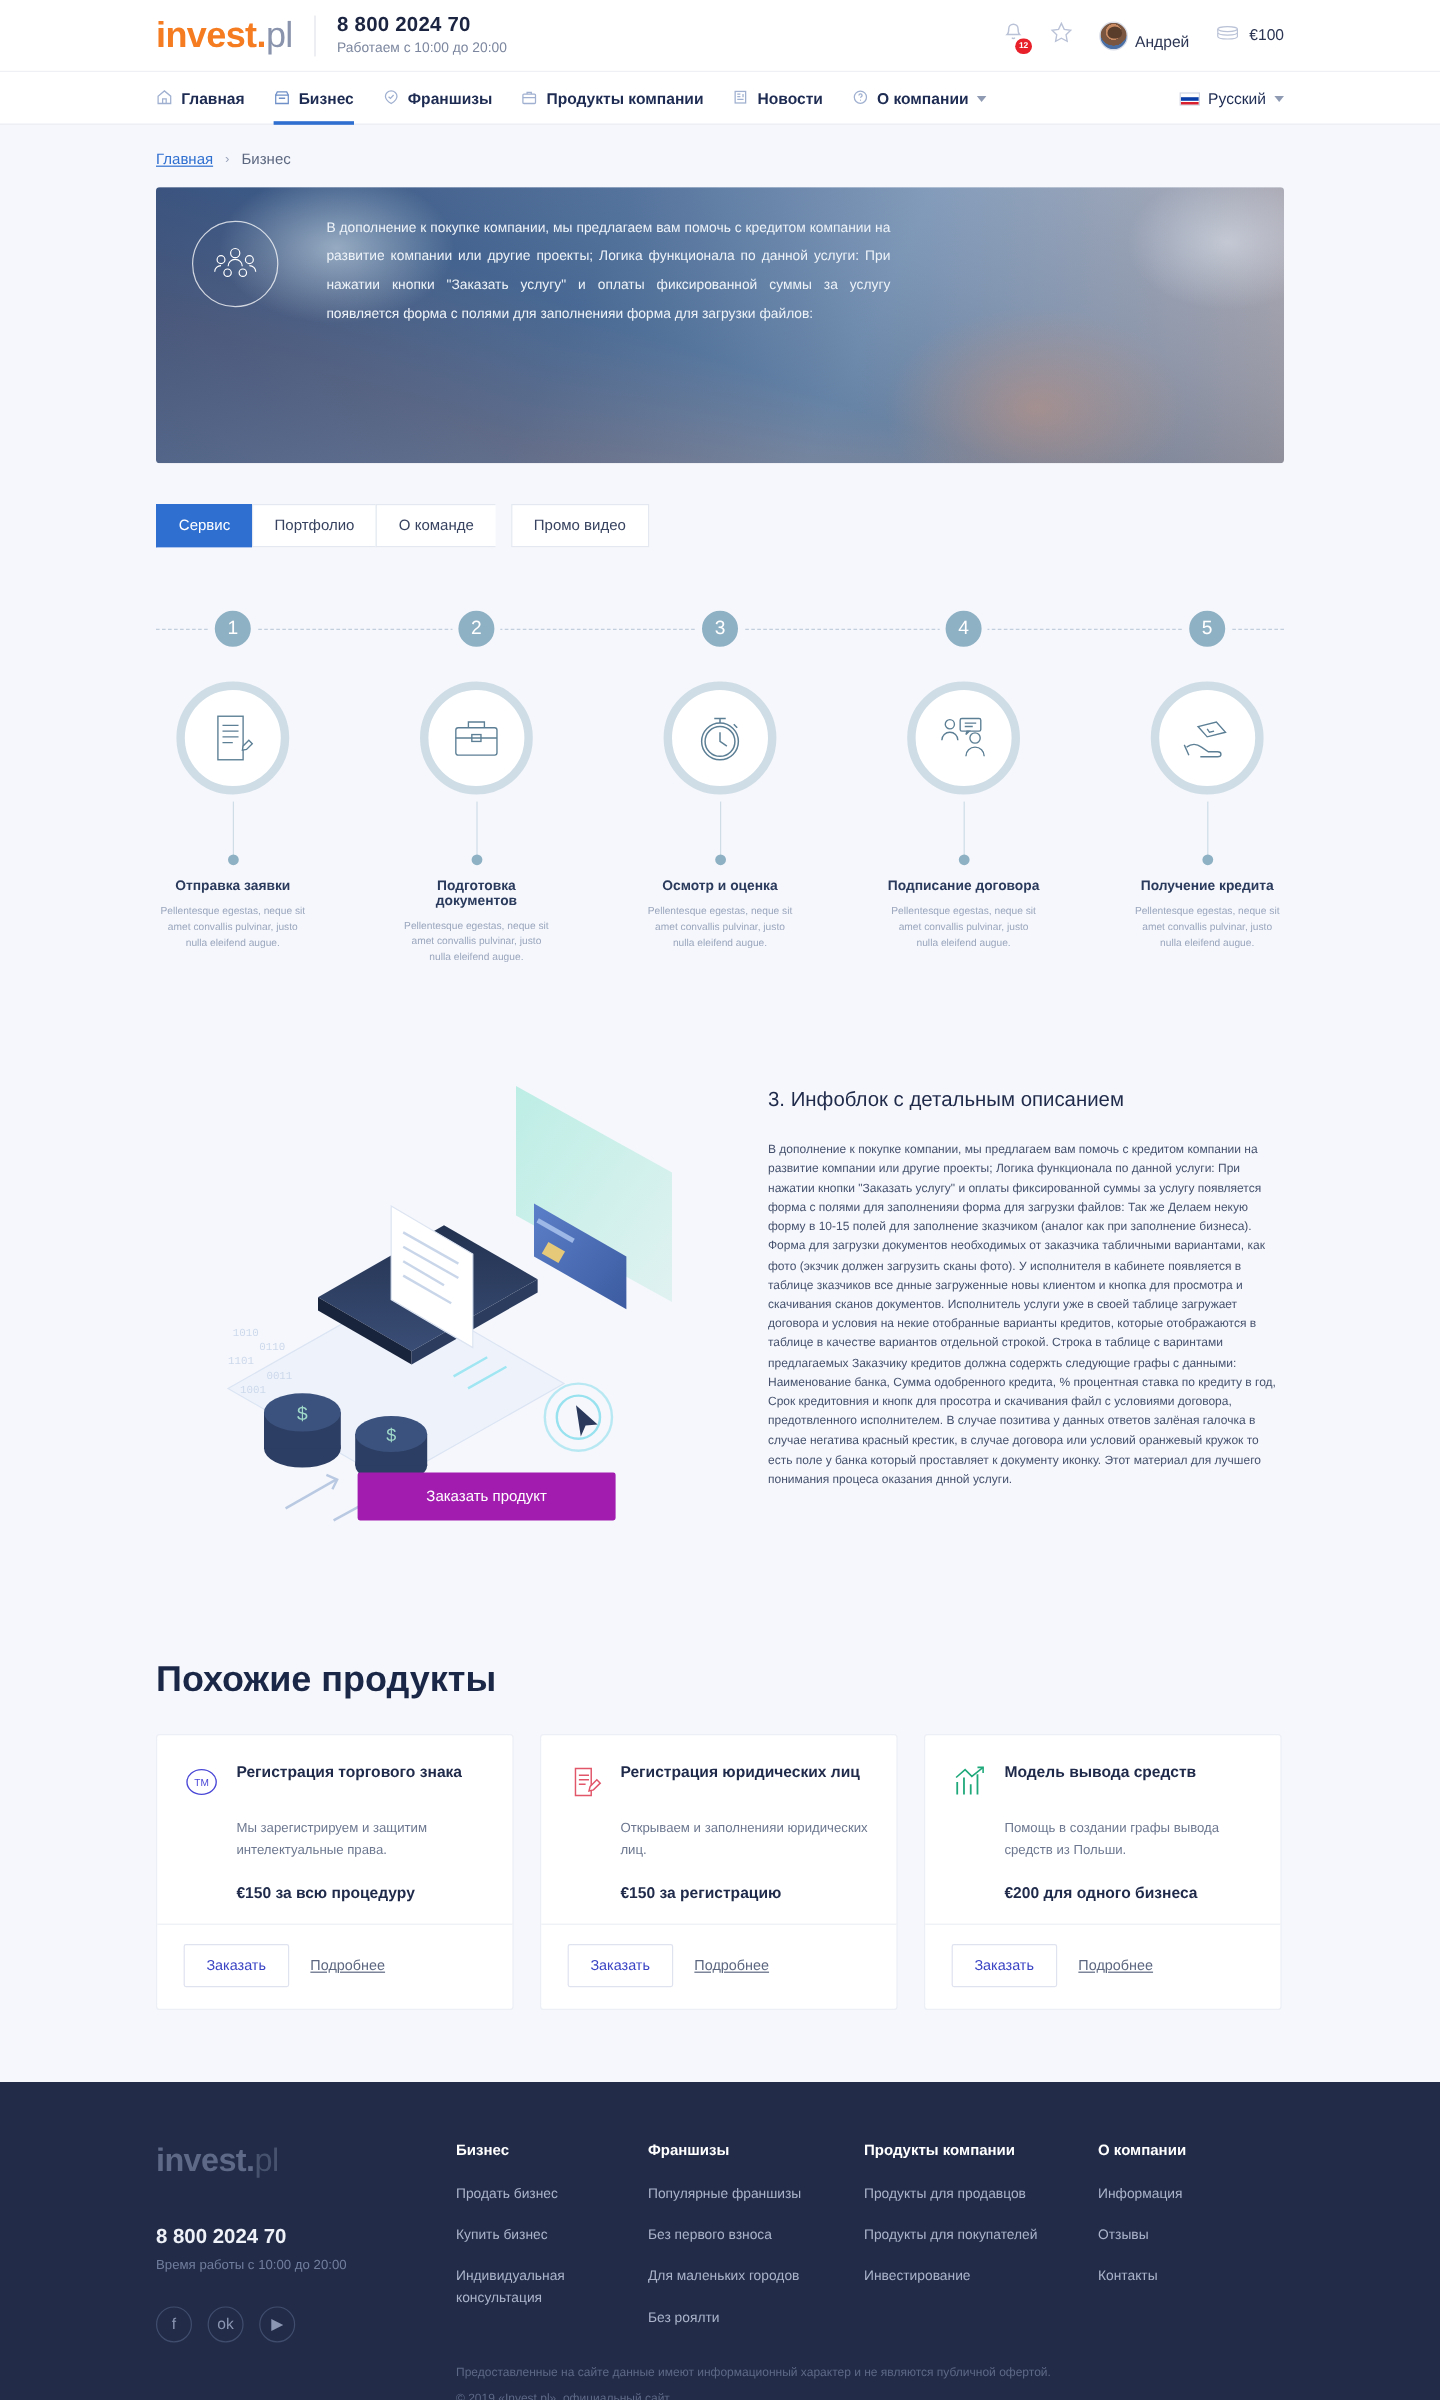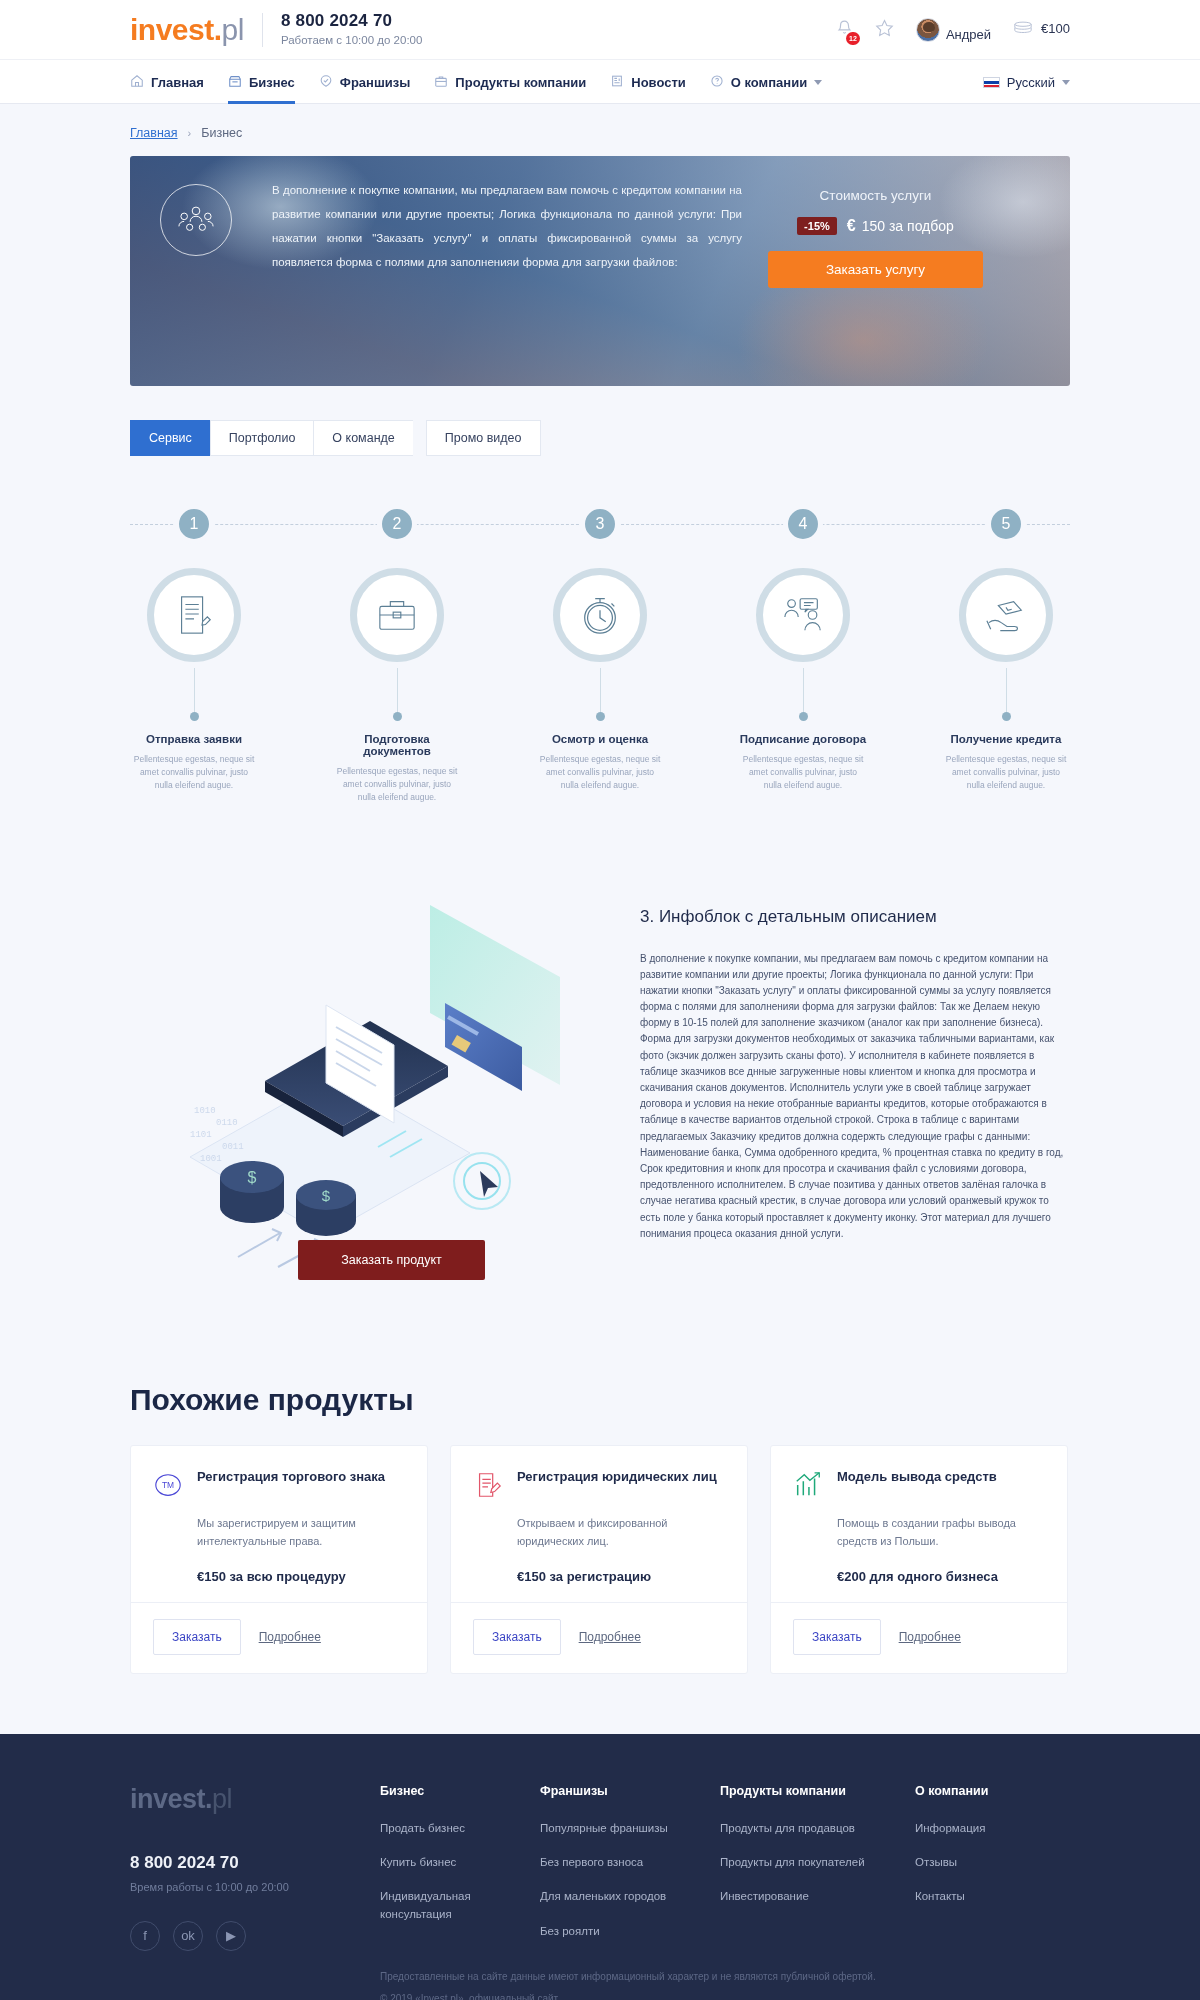--- a/index.html
+++ b/index.html
@@ -146,23 +146,23 @@
   .step-title { font-size: 11.5px; font-weight: bold; color: #2a3a5c; margin-top: 12px; text-align: center; }
   .step-desc { font-size: 8.5px; line-height: 1.55; color: #9aa6bd; margin-top: 8px; text-align: center; }
 
   
   .infoblock { display: flex; gap: 40px; padding: 40px 0 50px; align-items: flex-start; }
   .info-illus { width: 470px; flex: 0 0 470px; position: relative; height: 400px; }
   .info-right { flex: 1; padding-top: 22px; }
   .info-title { font-size: 17px; font-weight: normal; color: #1f2a4a; margin-bottom: 24px; }
   .info-text { font-size: 10px; line-height: 1.62; color: #46526e; text-align: left; }
   .btn-order-product {
-    background: #7f1d1d; color: #fff; border: none; padding: 13px 0; width: 187px;
+    background: #a21caf; color: #fff; border: none; padding: 13px 0; width: 215px;
     font-size: 12.5px; cursor: pointer; font-family: inherit; border-radius: 2px;
-    position: absolute; left: 168px; bottom: 5px;
+    position: absolute; left: 168px; bottom: 18px;
   }
 
   
   .similar { padding: 48px 0 60px; }
   .similar-h { font-size: 30px; font-weight: bold; color: #1b2746; margin-bottom: 28px; }
   .cards { display: flex; gap: 22px; }
   .card {
     background: #fff; border: 1px solid #eceff6; border-radius: 3px; width: 298px;
     padding: 22px 22px 0 22px; display: flex; flex-direction: column;
   }
@@ -346,30 +346,20 @@
                 <circle cx="9" cy="14" r="3.6"></circle>
                   <path d="M3.2 25c0-3.2 2.6-5.5 5.8-5.5"></path>
                 <circle cx="35" cy="14" r="3.6"></circle>
                   <path d="M40.8 25c0-3.2-2.6-5.5-5.8-5.5"></path>
                 <circle cx="15" cy="26" r="3.4"></circle>
                   <circle cx="29" cy="26" r="3.4"></circle>
               </svg>
             </div>
           </div>
           <div class="hero-text">В дополнение к покупке компании, мы предлагаем вам помочь с кредитом компании на развитие компании или другие проекты; Логика функционала по данной услуги: При нажатии кнопки "Заказать услугу" и оплаты фиксированной суммы за услугу появляется форма с полями для заполненияи форма для загрузки файлов:</div>
-          <div class="price-box">
-            <div class="price-title">Стоимость услуги</div>
-            <div class="price-row">
-              <span class="disc">-15%</span>
-              <span class="price-val">
-                <span class="eur">€</span><span>150 за подбор</span>
-              </span>
-            </div>
-            <button class="btn-order-service">Заказать услугу</button>
-          </div>
         </div>
       </div>
     </div>
 
     <div class="tabs">
       <div class="tab active">Сервис</div>
       <div class="tab">Портфолио</div>
       <div class="tab">О команде</div>
       <div class="tab">Промо видео</div>
     </div>
@@ -593,21 +583,21 @@
           <div class="card-head">
             <div class="card-ic">
               <svg width="30" height="30" viewBox="0 0 32 32" fill="none" stroke="#e2566a" stroke-width="1.3">
                 <path d="M7 4h14v24H7z"></path>
                 <path d="M10 10h9M10 14h9M10 18h6"></path>
                 <path d="M20 20l6-6 3 3-6 6-4 1z" fill="#fff"></path>
               </svg>
             </div>
             <div class="card-title">Регистрация юридических лиц</div>
           </div>
-          <div class="card-desc">Открываем и фиксированной юридических лиц.</div>
+          <div class="card-desc">Открываем и заполненияи юридических лиц.</div>
           <div class="card-price">€150 за регистрацию</div>
           <div class="card-foot">
             <button class="btn-order-card">Заказать</button>
             <span class="link-more">Подробнее</span>
           </div>
         </div>
 
         <div class="card">
           <div class="card-head">
             <div class="card-ic">

